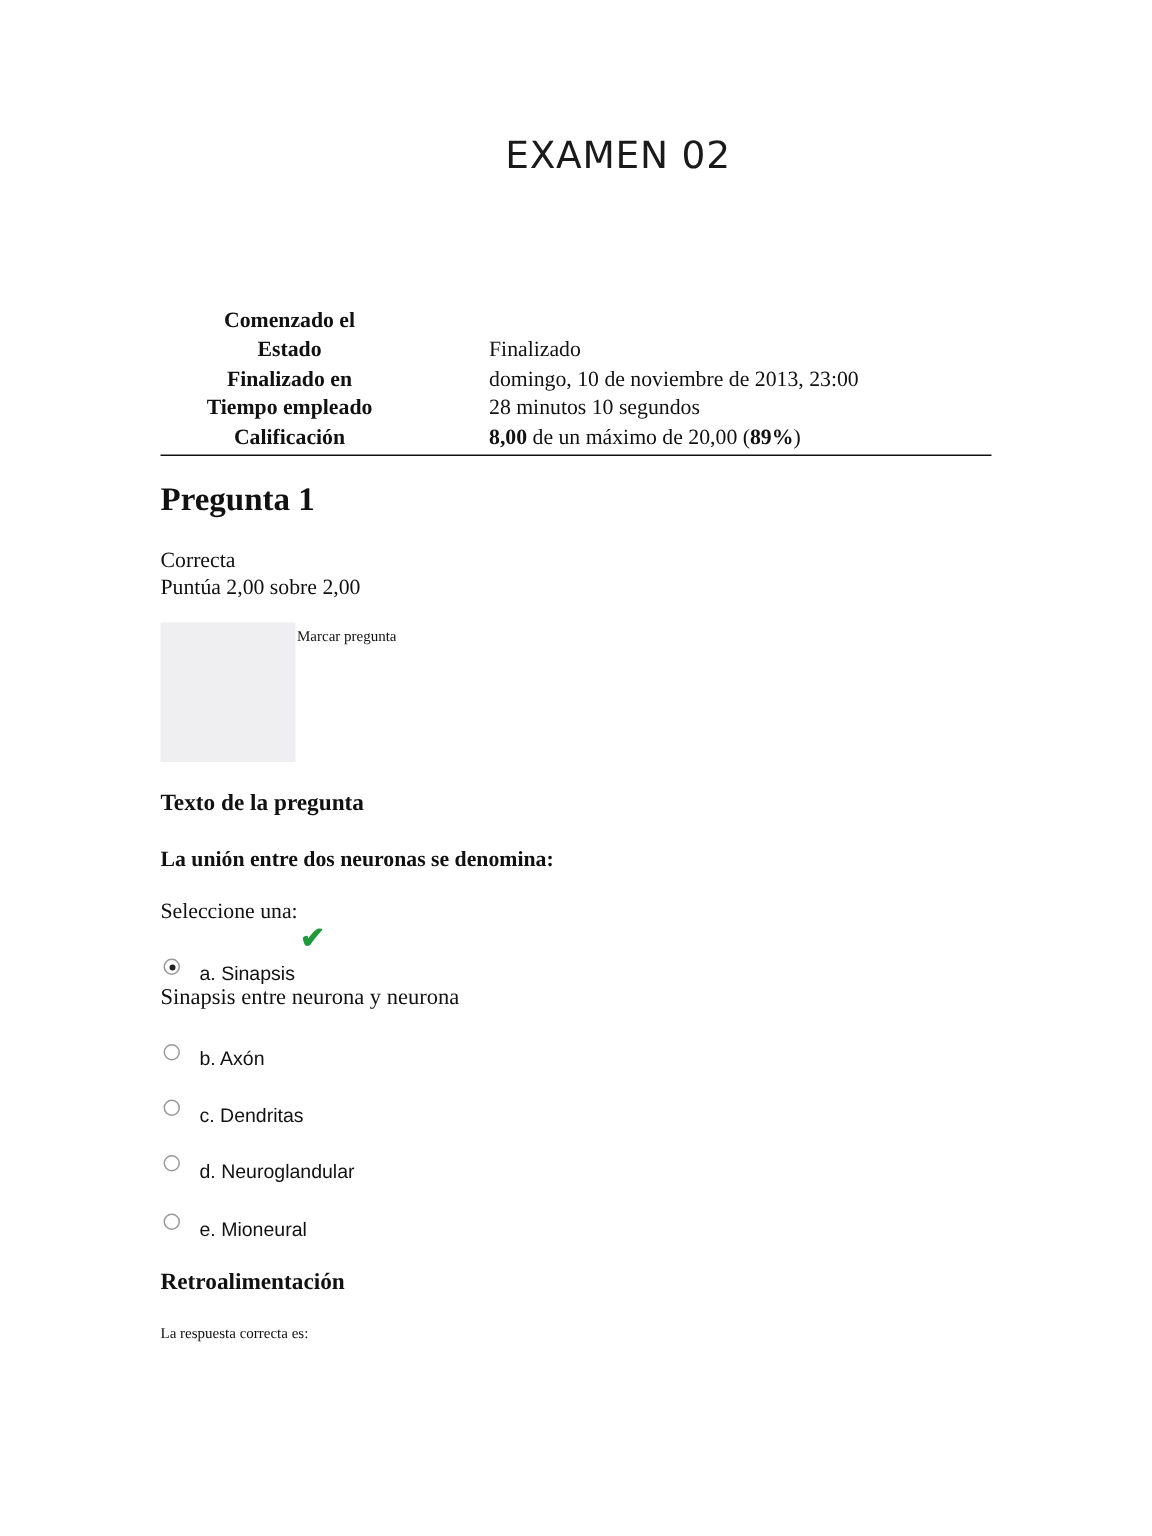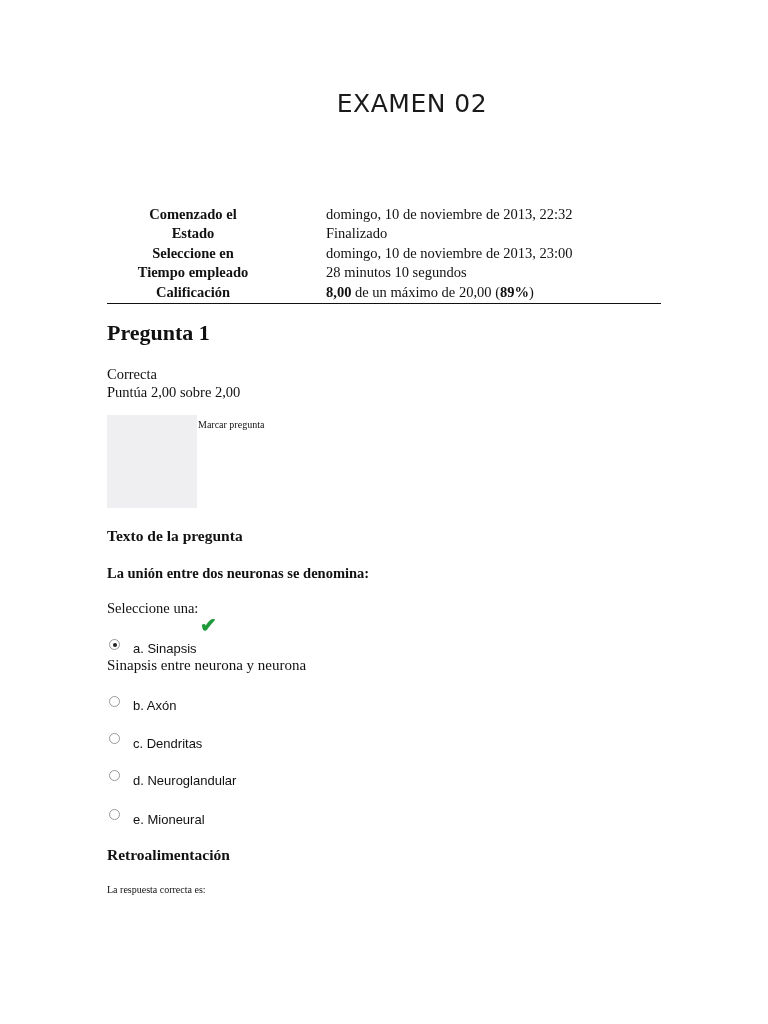--- a/index.html
+++ b/index.html
@@ -35,28 +35,27 @@
   #fb-text { position:absolute; top:884px; left:107px; font-size:10px; }
 </style>
 </head>
 <body>
 
 <div id="title" class="sans">EXAMEN 02</div>
 
 <div id="summary" class="serif">
   <div class="srow">
     <div class="slabel">Comenzado el</div>
-    <div class="svalue">domingo, 10 de noviembre de 2013, 22:32</div>
   </div>
   <div class="srow">
     <div class="slabel">Estado</div>
     <div class="svalue">Finalizado</div>
   </div>
   <div class="srow">
-    <div class="slabel">Seleccione en</div>
+    <div class="slabel">Finalizado en</div>
     <div class="svalue">domingo, 10 de noviembre de 2013, 23:00</div>
   </div>
   <div class="srow">
     <div class="slabel">Tiempo empleado</div>
     <div class="svalue">28 minutos 10 segundos</div>
   </div>
   <div class="srow">
     <div class="slabel">Calificación</div>
     <div class="svalue"><b>8,00</b><span> de un máximo de 20,00 (</span><b>89%</b><span>)</span></div>
   </div>

